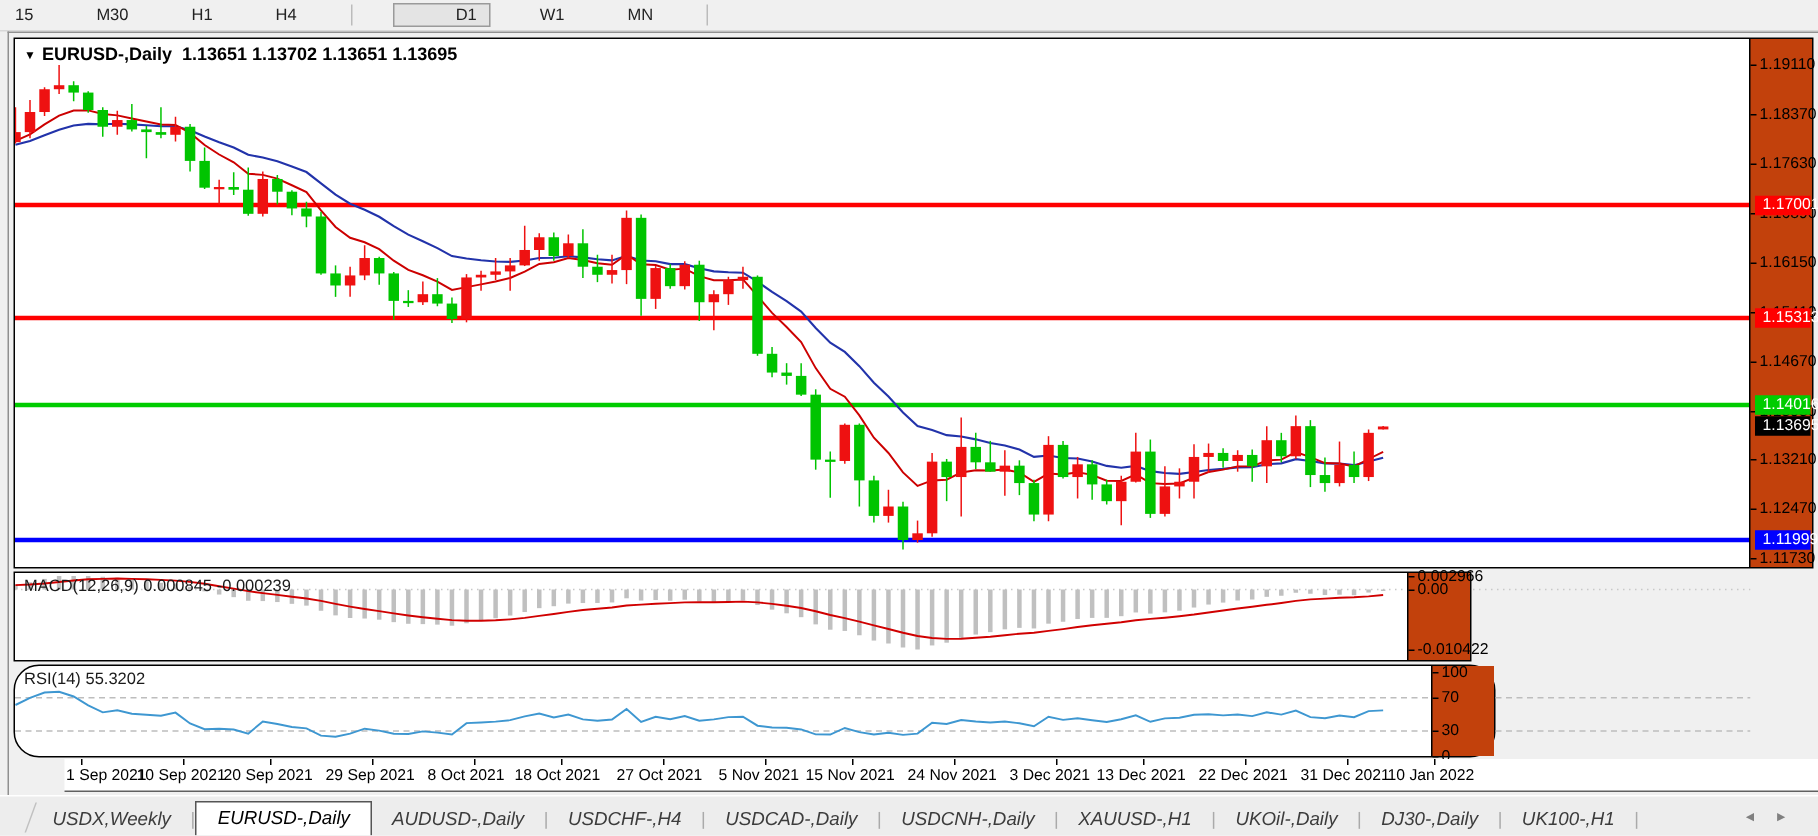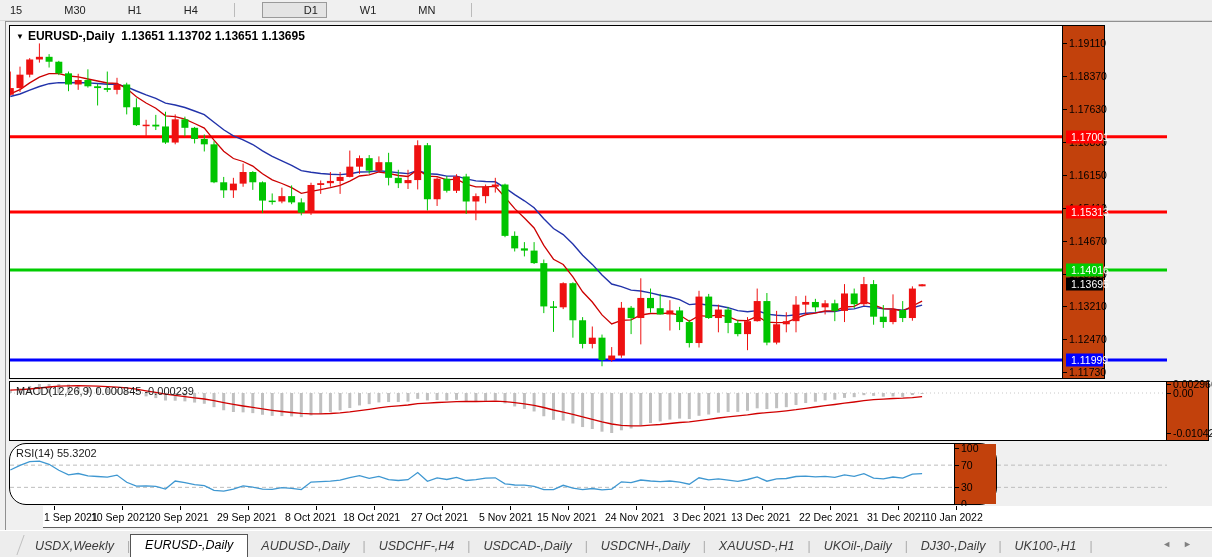--- a/index.html
+++ b/index.html
@@ -45,21 +45,21 @@
       <div class="tfbtn">H4</div>
       <div class="tfsep"></div>
       <div class="tfbtn active">D1</div>
       <div class="tfbtn">W1</div>
       <div class="tfbtn">MN</div>
       <div class="tfsep"></div>
     </div>
 
   <div id="window">
 
-    <div class="pane" id="price-pane" style="left:3px;top:3px;width:1096px;height:354px;">
+    <div class="pane" id="price-pane" style="left:3px;top:3px;width:1200px;height:354px;">
       <svg class="plot" id="price-svg" width="1157" height="352">
           <line x1="0" y1="110.69491310414831" x2="1157" y2="110.69491310414831" stroke="#ff0000" stroke-width="3"></line>
           <line x1="0" y1="186.06926297095015" x2="1157" y2="186.06926297095015" stroke="#ff0000" stroke-width="3"></line>
           <line x1="0" y1="243.98426994798888" x2="1157" y2="243.98426994798888" stroke="#00cc00" stroke-width="3"></line>
           <line x1="0" y1="334.0494735506781" x2="1157" y2="334.0494735506781" stroke="#0000ff" stroke-width="3"></line>
           <path d="M0.3,70.5L10.0,68.0L19.7,64.2L29.4,60.5L39.1,57.7L48.8,56.6L58.5,56.8L68.2,56.5L77.9,56.9L87.6,57.5L97.3,58.2L107.0,58.2L116.7,60.8L126.4,65.0L136.1,68.8L145.8,72.3L155.5,77.2L165.2,79.0L174.9,81.5L184.6,85.0L194.3,88.7L204.0,96.2L213.7,103.8L223.4,109.8L233.1,113.8L242.8,118.5L252.5,124.8L262.2,130.4L271.9,134.8L281.6,139.4L291.3,144.7L301.0,146.3L310.7,147.5L320.4,148.3L330.1,148.6L339.8,147.7L349.5,146.0L359.2,145.8L368.9,144.8L378.6,145.6L388.3,146.8L398.0,147.6L407.7,144.5L417.4,147.7L427.1,148.2L436.8,150.1L446.5,150.1L456.2,152.9L465.9,154.9L475.6,155.5L485.3,155.8L495.0,161.8L504.7,168.6L514.4,174.8L524.1,181.7L533.8,192.7L543.5,202.5L553.2,208.6L562.9,218.1L572.6,229.2L582.3,238.4L592.0,249.0L601.7,258.0L611.4,260.6L621.1,264.1L630.8,265.0L640.5,266.9L650.2,269.3L659.9,271.0L669.6,273.7L679.3,278.6L689.0,277.7L698.7,279.3L708.4,279.7L718.1,281.7L727.8,284.6L737.5,285.8L747.2,284.6L756.9,288.1L766.6,289.3L776.3,289.9L786.0,288.7L795.7,287.3L805.4,286.6L815.1,285.6L824.8,285.5L834.5,283.5L844.2,282.9L853.9,280.1L863.6,281.3L873.3,282.9L883.0,283.1L892.7,284.1L902.4,281.7L912.1,279.1" fill="none" stroke="#2233aa" stroke-width="1.4"></path>
           <path d="M0.3,67.9L10.0,63.6L19.7,56.9L29.4,51.1L39.1,47.7L48.8,47.6L58.5,50.0L68.2,50.9L77.9,53.0L87.6,55.0L97.3,57.0L107.0,57.3L116.7,62.6L126.4,70.7L136.1,77.0L145.8,82.2L155.5,89.8L165.2,90.6L174.9,93.1L184.6,97.5L194.3,102.1L204.0,114.2L213.7,125.3L223.4,132.5L233.1,135.5L242.8,140.1L252.5,147.8L262.2,153.9L271.9,157.5L281.6,161.7L291.3,167.3L301.0,165.4L310.7,163.6L320.4,161.7L330.1,159.3L339.8,155.1L349.5,150.0L359.2,148.8L368.9,146.0L378.6,147.3L388.3,149.5L398.0,150.5L407.7,143.6L417.4,150.2L427.1,150.7L436.8,153.8L446.5,153.1L456.2,158.1L465.9,160.8L475.6,160.8L485.3,160.3L495.0,171.3L504.7,182.6L514.4,192.0L524.1,202.0L533.8,219.4L543.5,233.2L553.2,238.5L562.9,250.9L572.6,265.8L582.3,276.0L592.0,288.9L601.7,297.9L611.4,294.3L621.1,293.8L630.8,289.0L640.5,287.5L650.2,287.7L659.9,287.0L669.6,289.0L679.3,295.2L689.0,289.7L698.7,290.3L708.4,288.8L718.1,290.6L727.8,294.5L737.5,294.6L747.2,290.3L756.9,296.1L766.6,296.6L776.3,296.3L786.0,292.4L795.7,288.7L805.4,287.1L815.1,284.9L824.8,284.9L834.5,281.0L844.2,280.4L853.9,275.4L863.6,278.8L873.3,282.7L883.0,283.0L892.7,285.0L902.4,280.0L912.1,275.2" fill="none" stroke="#cc0000" stroke-width="1.3"></path>
           <line x1="0.3" y1="45.54611188633753" x2="0.3" y2="69.65875935557538" stroke="#ee1111" stroke-width="1"></line>
           <rect x="-3.2" y="62.0677407078523" width="7" height="6.697957630344014" fill="#ee1111"></rect>
           <line x1="10" y1="40.634276290752645" x2="10" y2="66.08651528605911" stroke="#ee1111" stroke-width="1"></line>
@@ -282,21 +282,21 @@
           <div class="ydash" style="top:346px"></div>
           <div class="ytick" style="top:346px">1.11730</div>
           <div class="badge" style="top:111px;background:#ff0000">1.17001</div>
           <div class="badge" style="top:186px;background:#ff0000">1.15313</div>
           <div class="badge" style="top:244px;background:#00cc00">1.14016</div>
           <div class="badge" style="top:334px;background:#0000ff">1.11999</div>
           <div class="badge" style="top:258px;background:#000000">1.13695</div>
         </div>
     </div>
 
-    <div class="pane" id="macd-pane" style="left:3px;top:359px;width:1200px;height:60px;">
+    <div class="pane" id="macd-pane" style="left:3px;top:359px;width:972px;height:60px;">
       <svg class="plot" id="macd-svg" width="1157" height="58">
           <line x1="0" y1="11" x2="1157" y2="11" stroke="#c8c8c8" stroke-width="1" stroke-dasharray="1 3"></line>
           <rect x="-1.2" y="7.622983622972995" width="3" height="3.3770163770270054" fill="#c0c0c0"></rect>
           <rect x="8.5" y="6.212422325158158" width="3" height="4.787577674841842" fill="#c0c0c0"></rect>
           <rect x="18.2" y="3.9309427573771707" width="3" height="7.069057242622829" fill="#c0c0c0"></rect>
           <rect x="27.9" y="2.006800486025563" width="3" height="8.993199513974437" fill="#c0c0c0"></rect>
           <rect x="37.599999999999994" y="2" width="3" height="9" fill="#c0c0c0"></rect>
           <rect x="47.3" y="2" width="3" height="9" fill="#c0c0c0"></rect>
           <rect x="56.99999999999999" y="2.4911701121947374" width="3" height="8.508829887805263" fill="#c0c0c0"></rect>
           <rect x="66.69999999999999" y="3.1856610323011187" width="3" height="7.814338967698881" fill="#c0c0c0"></rect>

